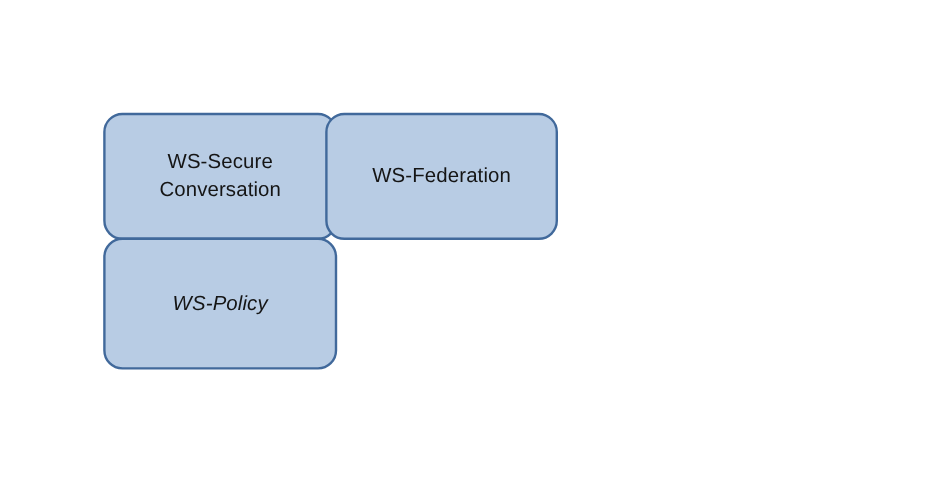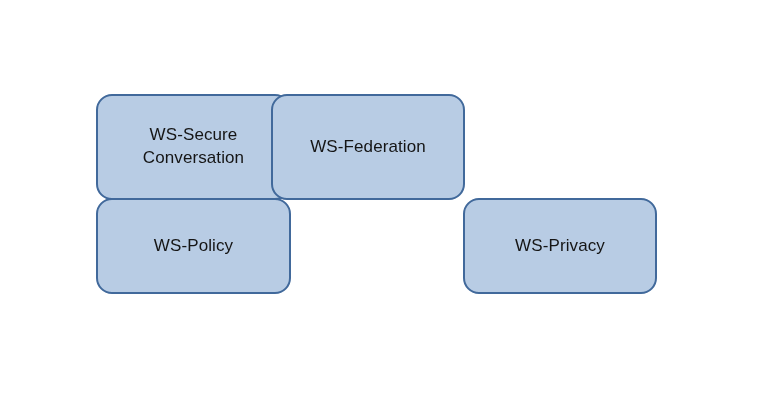--- a/index.html
+++ b/index.html
@@ -50,27 +50,27 @@
     color: #151515;
     font-size: 17px;
     line-height: 1.34;
     letter-spacing: 0.1px;
     font-weight: 400;
     padding: 0 8px;
     white-space: pre-line;
   }
 
   
-  .col-0 { left: 18px;   width: 195px; }
+  .col-0 { left: 8px;   width: 195px; }
   .col-1 { left: 193px; width: 194px; }
   .col-2 { left: 385px; width: 194px; }
 
   
   .row-0 { top: 0px;   height: 106px; }
-  .row-1 { top: 104px; height: 96px; }
+  .row-1 { top: 104px; height: 110px; font-style: italic; }
 </style>
 </head>
 <body>
 
 <div id="diagram-canvas">
 
   <div id="box-grid">
 
     <div class="box row-0 col-0">
       <span class="box-label">WS-Secure
@@ -80,19 +80,16 @@
     <div class="box row-0 col-1">
       <span class="box-label">WS-Federation</span>
     </div>
 
 
     <div class="box row-1 col-0">
       <span class="box-label">WS-Policy</span>
     </div>
 
 
-    <div class="box row-1 col-2">
-      <span class="box-label">WS-Privacy</span>
-    </div>
 
   </div>
 
 </div>
 
 </body></html>

